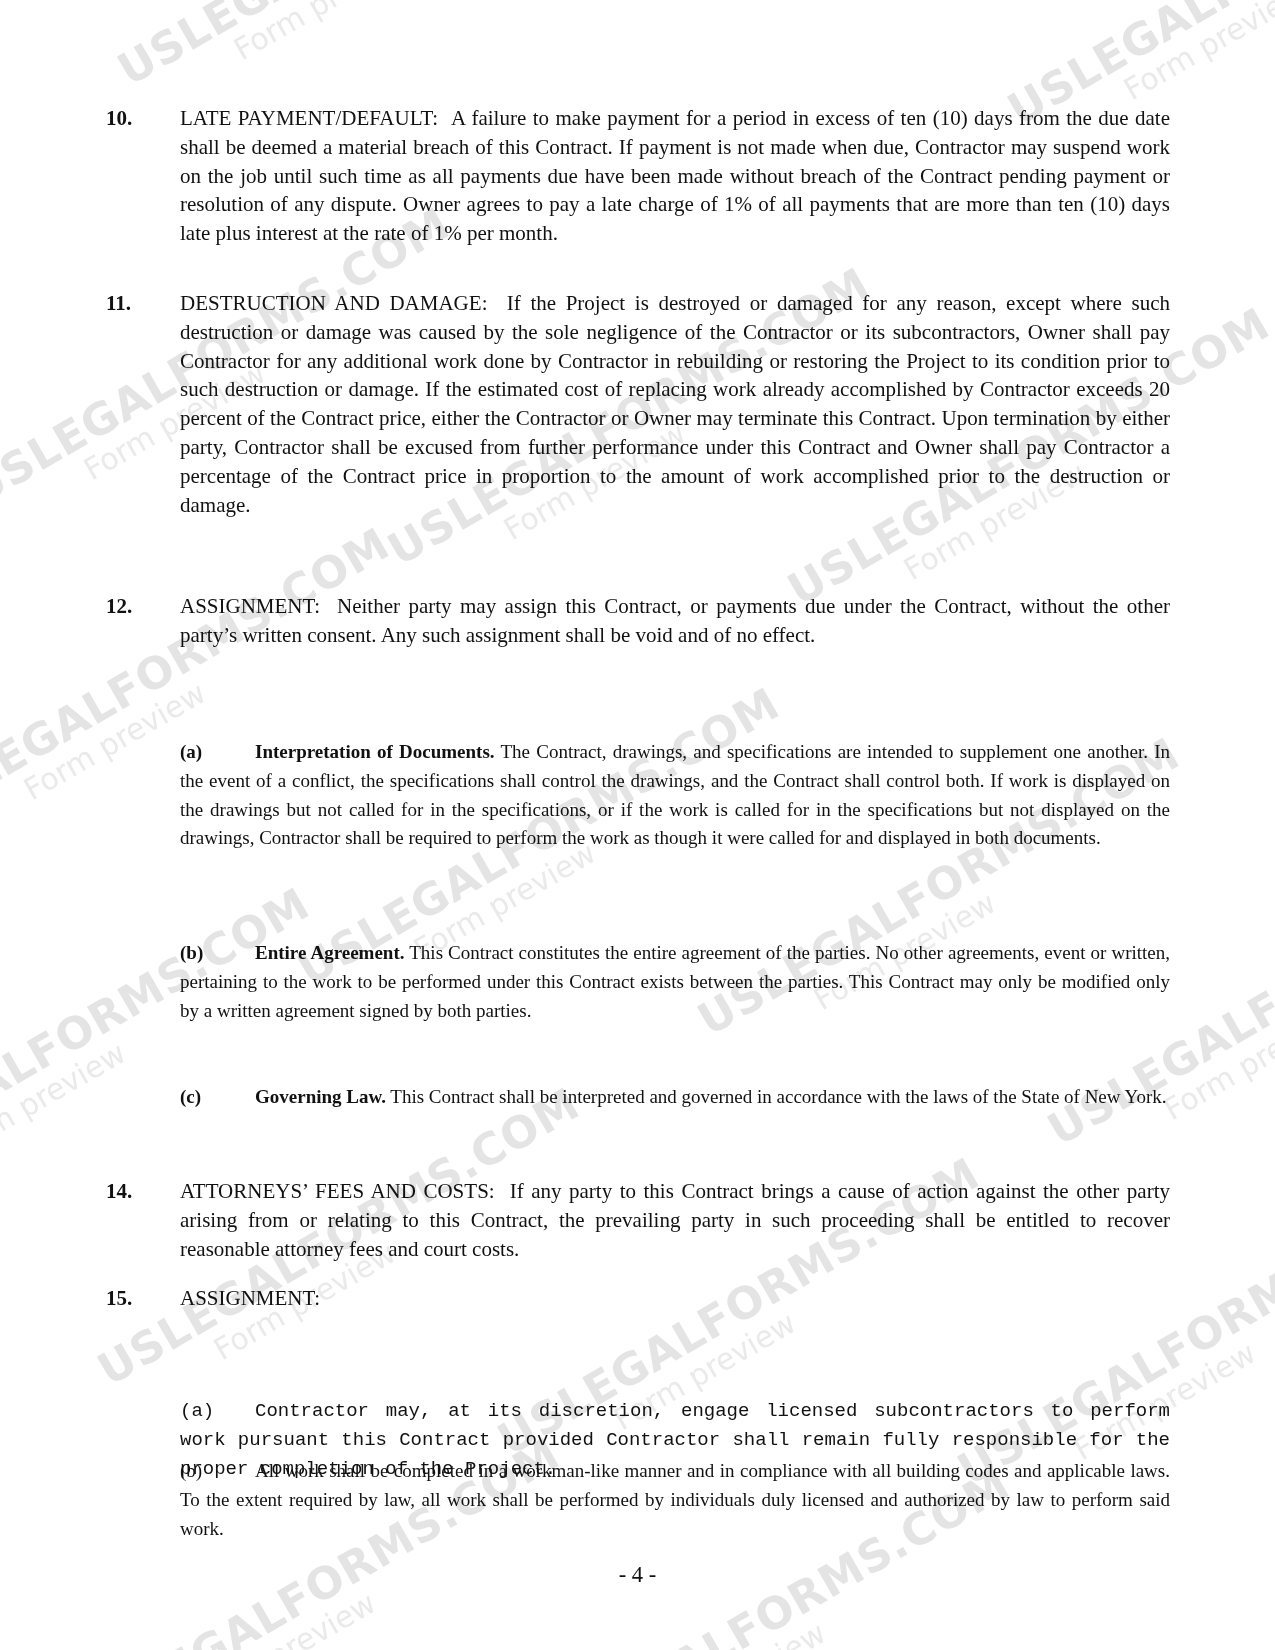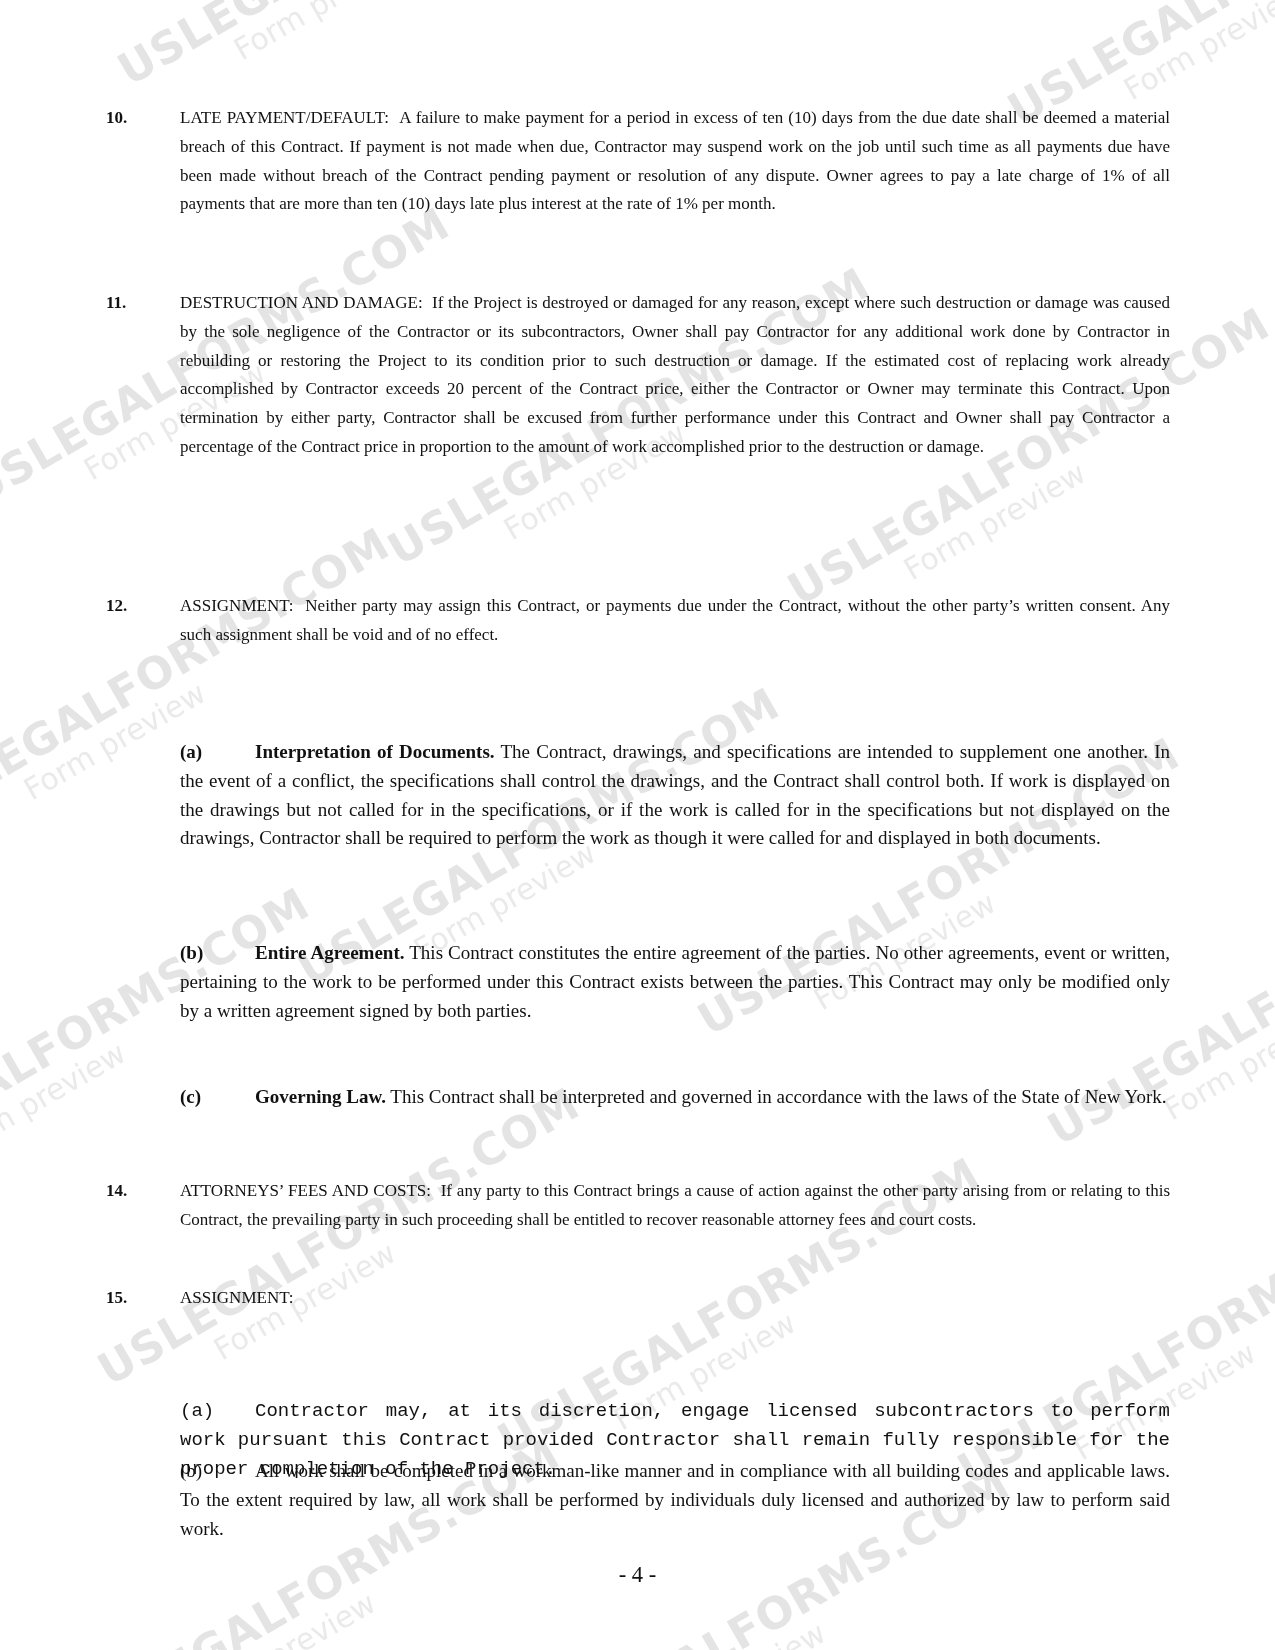--- a/index.html
+++ b/index.html
@@ -47,21 +47,21 @@
       left: 0;
       top: 0;
       width: 1275px;
       height: 1650px;
       z-index: 1;
     }
     .section {
       position: absolute;
       left: 106px;
       width: 1064px;
-      font-size: 17px;
+      font-size: 21px;
       line-height: 28.8px;
     }
     .section .num {
       position: absolute;
       left: 0;
       top: 0;
       font-weight: bold;
     }
     .section .body {
       margin-left: 74px;

